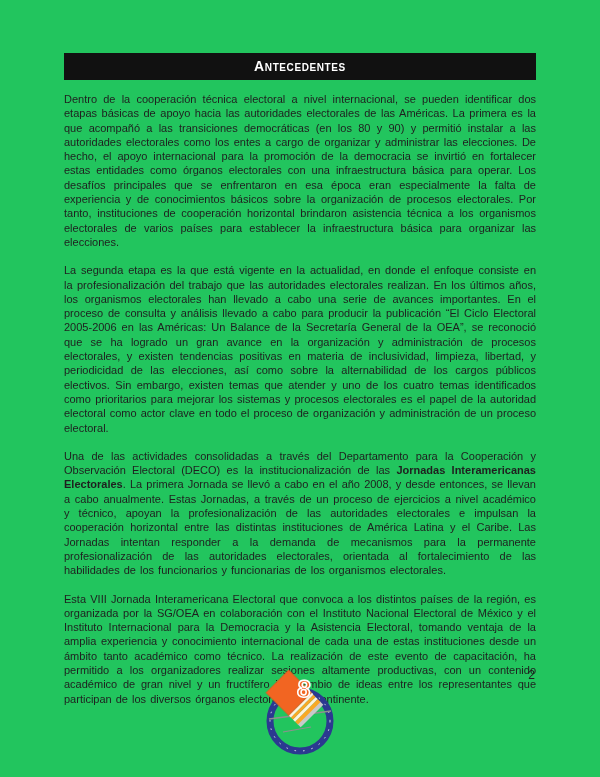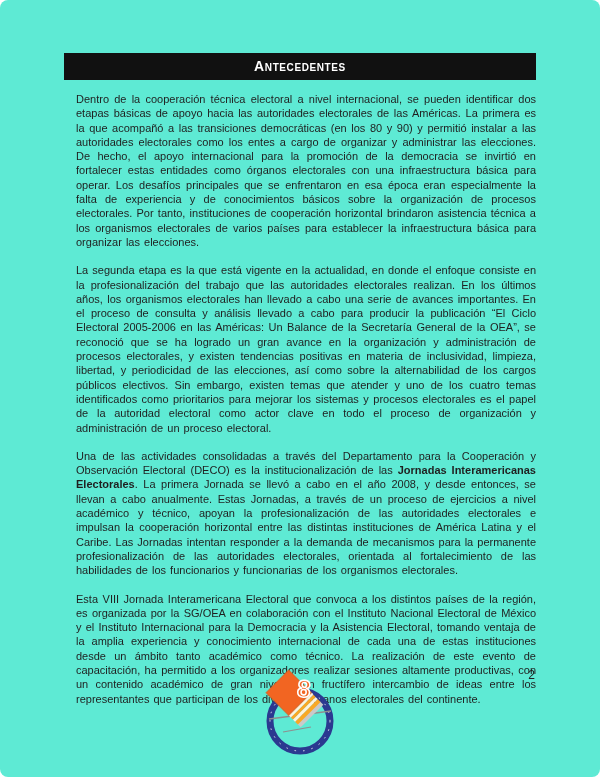--- a/index.html
+++ b/index.html
@@ -7,22 +7,21 @@
     width: 600px; height: 777px;
     background: #ffffff;
     font-family: "Liberation Sans", sans-serif;
     color: #1f1f1f;
     position: relative;
     overflow: hidden;
   }
   .page {
     position: absolute;
     inset: 0;
-    background: #5eead4;
-    border-radius: 8px;
+    background: #22c55e;
   }
   .header-bar {
     position: absolute;
     left: 64px; top: 53px;
     width: 472px; height: 27px;
     background: #111111;
     display: flex;
     align-items: center;
     justify-content: center;
   }
@@ -33,21 +32,21 @@
     font-size: 14px;
     letter-spacing: 0.6px;
     line-height: 27px;
   }
   .content {
     position: absolute;
     left: 64px; top: 92px;
     width: 472px;
   }
   .para {
-    margin: 0 0 14px 12px;
+    margin: 0 0 14px 0;
     font-size: 11px;
     line-height: 14.3px;
     text-align: justify;
     word-spacing: 1px;
   }
   .bold { font-weight: bold; }
   .page-number {
     position: absolute;
     top: 668px;
     right: 65px;

